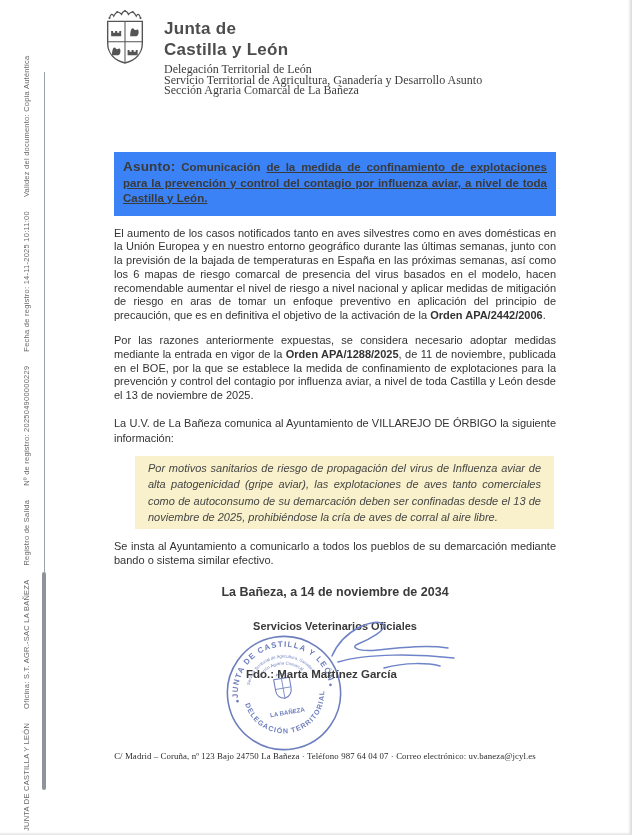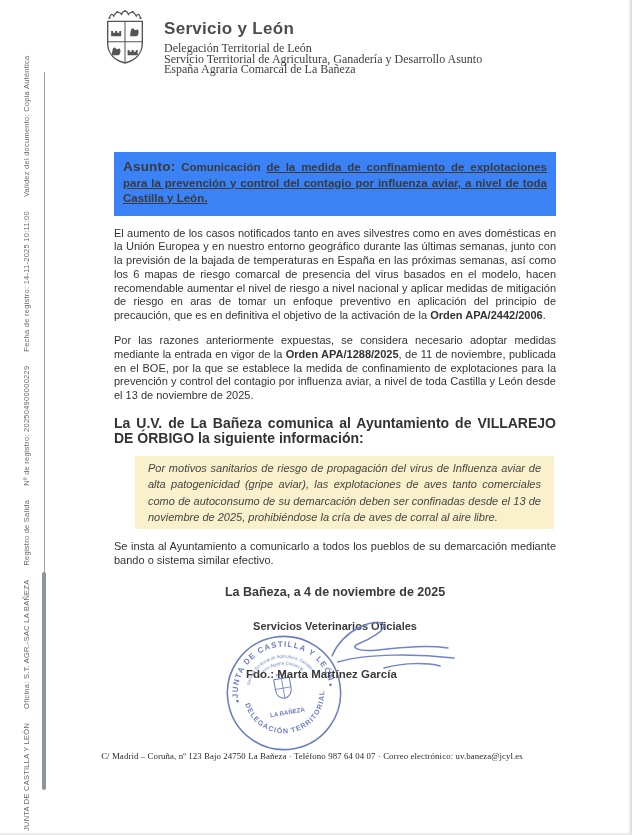--- a/index.html
+++ b/index.html
@@ -31,36 +31,36 @@
   .content { position:absolute; left:114px; top:152px; width:442px; }
   .subject-block {
     background:#3b82f6; padding:7px 9px 9px 9px;
     font-weight:bold; text-align:justify;
     font-size:11.5px; line-height:15.5px; color:#3a3a3a;
   }
   .subject-label { font-size:13.5px; letter-spacing:0.2px; }
   .subject-underlined { text-decoration:underline; }
 
   .body-par { margin:11px 0 0 0; font-size:11px; line-height:13.8px; text-align:justify; color:#333; }
-  .bold-par { font-weight:bold; margin-top:13px; font-size:14px; line-height:15px; }
+  .bold-par { font-weight:normal; margin-top:13px; font-size:11px; line-height:15px; }
   .quote-block {
     margin:10px 2px 0 21px; background:#f8f1cb; padding:4px 13px;
     font-style:italic; font-size:11px; line-height:16.3px; text-align:justify; color:#454545;
   }
   .date-line { margin-top:17px; text-align:center; font-weight:bold; font-size:12.5px; color:#3a3a3a; }
   .svo-line { margin-top:21px; text-align:center; font-weight:bold; font-size:11px; color:#3a3a3a; }
 
   .signature-area { position:relative; height:118px; }
   .stamp-wrap { position:absolute; left:109px; top:0px; width:122px; height:122px;
     transform:rotate(-10deg); opacity:0.88; }
   .sig-wrap { position:absolute; left:212px; top:-16px; }
   .fdo-line { position:absolute; left:132px; top:36px; font-weight:bold; font-size:11.5px; color:#3a3a3a; }
 
   .doc-footer {
-    position:absolute; left:77px; top:751px; width:470px; text-align:center;
+    position:absolute; left:90px; top:751px; width:470px; text-align:center;
     font-family:"Liberation Serif", serif; font-size:8.8px; color:#2a2a2a; letter-spacing:0.1px;
   }
 </style>
 </head>
 <body>
 
 <div class="page">
 
   <div class="registry-text">JUNTA DE CASTILLA Y LEÓN&nbsp;&nbsp;&nbsp;&nbsp;&nbsp;&nbsp;Oficina: S.T. AGR.-SAC LA BAÑEZA&nbsp;&nbsp;&nbsp;&nbsp;&nbsp;&nbsp;Registro de Salida&nbsp;&nbsp;&nbsp;&nbsp;&nbsp;&nbsp;Nº de registro: 202504900000229&nbsp;&nbsp;&nbsp;&nbsp;&nbsp;&nbsp;Fecha de registro: 14-11-2025 10:11:00&nbsp;&nbsp;&nbsp;&nbsp;&nbsp;&nbsp;Validez del documento: Copia Auténtica</div>
   <div class="registry-rule-thin"></div>
@@ -78,26 +78,27 @@
         <path d="M10,15 H50 V40 C50,52 42,60 30,63 C18,60 10,52 10,40 Z" fill="#fff" stroke="#555" stroke-width="1.6"></path>
         <path d="M30,15 V62.5 M10,38.5 H50" stroke-width="1.2"></path>
         <path d="M14,32 v-6 h2.2 v2 h2.4 v-2 h2.4 v2 h2.4 v-2 h2.2 v6 z" fill="#555" stroke="none"></path>
         <path d="M33,54 v-6 h2.2 v2 h2.4 v-2 h2.4 v2 h2.4 v-2 h2.2 v6 z" fill="#555" stroke="none"></path>
         <path d="M36,32 c0,-5 1,-9 3,-9 c1.5,0 1,2 3,2 c2,0 2,-1.6 3.2,-0.2 c1.3,1.6 0.3,7.2 -2.2,7.2 z" fill="#555" stroke="none"></path>
         <path d="M15,54 c0,-5 1,-9 3,-9 c1.5,0 1,2 3,2 c2,0 2,-1.6 3.2,-0.2 c1.3,1.6 0.3,7.2 -2.2,7.2 z" fill="#555" stroke="none"></path>
       </svg>
     </span>
     <div>
       <div class="org-name">
-        <div>Servicio y León</div>
+        <div>Junta de</div>
+        <div>Castilla y León</div>
       </div>
       <div class="dept-lines">
         <div>Delegación Territorial de León</div>
         <div>Servicio Territorial de Agricultura, Ganadería y Desarrollo Asunto</div>
-        <div>España Agraria Comarcal de La Bañeza</div>
+        <div>Sección Agraria Comarcal de La Bañeza</div>
       </div>
     </div>
   </div>
 
   <div class="content">
 
     <div class="subject-block">
       <span class="subject-label">Asunto:</span>
       <span>Comunicación </span><span class="subject-underlined">de la medida de confinamiento de explotaciones para la prevención y control del contagio por influenza aviar, a nivel de toda Castilla y León.</span>
     </div>
@@ -105,21 +106,21 @@
     <p class="body-par"><span>El aumento de los casos notificados tanto en aves silvestres como en aves domésticas en la Unión Europea y en nuestro entorno geográfico durante las últimas semanas, junto con la previsión de la bajada de temperaturas en España en las próximas semanas, así como los 6 mapas de riesgo comarcal de presencia del virus basados en el modelo, hacen recomendable aumentar el nivel de riesgo a nivel nacional y aplicar medidas de mitigación de riesgo en aras de tomar un enfoque preventivo en aplicación del principio de precaución, que es en definitiva el objetivo de la activación de la </span><b>Orden APA/2442/2006</b><span>.</span></p>
 
     <p class="body-par"><span>Por las razones anteriormente expuestas, se considera necesario adoptar medidas mediante la entrada en vigor de la </span><b>Orden APA/1288/2025</b><span>, de 11 de noviembre, publicada en el BOE, por la que se establece la medida de confinamiento de explotaciones para la prevención y control del contagio por influenza aviar, a nivel de toda Castilla y León desde el 13 de noviembre de 2025.</span></p>
 
     <p class="body-par bold-par">La U.V. de La Bañeza comunica al Ayuntamiento de VILLAREJO DE ÓRBIGO la siguiente información:</p>
 
     <div class="quote-block">Por motivos sanitarios de riesgo de propagación del virus de Influenza aviar de alta patogenicidad (gripe aviar), las explotaciones de aves tanto comerciales como de autoconsumo de su demarcación deben ser confinadas desde el 13 de noviembre de 2025, prohibiéndose la cría de aves de corral al aire libre.</div>
 
     <p class="body-par">Se insta al Ayuntamiento a comunicarlo a todos los pueblos de su demarcación mediante bando o sistema similar efectivo.</p>
 
-    <div class="date-line">La Bañeza, a 4 de noviembre de 2025</div>
+    <div class="date-line">La Bañeza, a 14 de noviembre de 2034</div>
     <div class="svo-line">Servicios Veterinarios Oficiales</div>
 
     <div class="signature-area">
       <span class="stamp-wrap">
         <svg width="122" height="122" viewBox="0 0 124 124" fill="#5a6db5">
           <defs>
             <path id="arcT" d="M 15,62 A 47,47 0 0 1 109,62"></path>
             <path id="arcB" d="M 21,62 A 41,41 0 0 0 103,62"></path>
             <path id="arcI1" d="M 26,62 A 36,36 0 0 1 98,62"></path>
             <path id="arcI2" d="M 33,62 A 29,29 0 0 1 91,62"></path>

